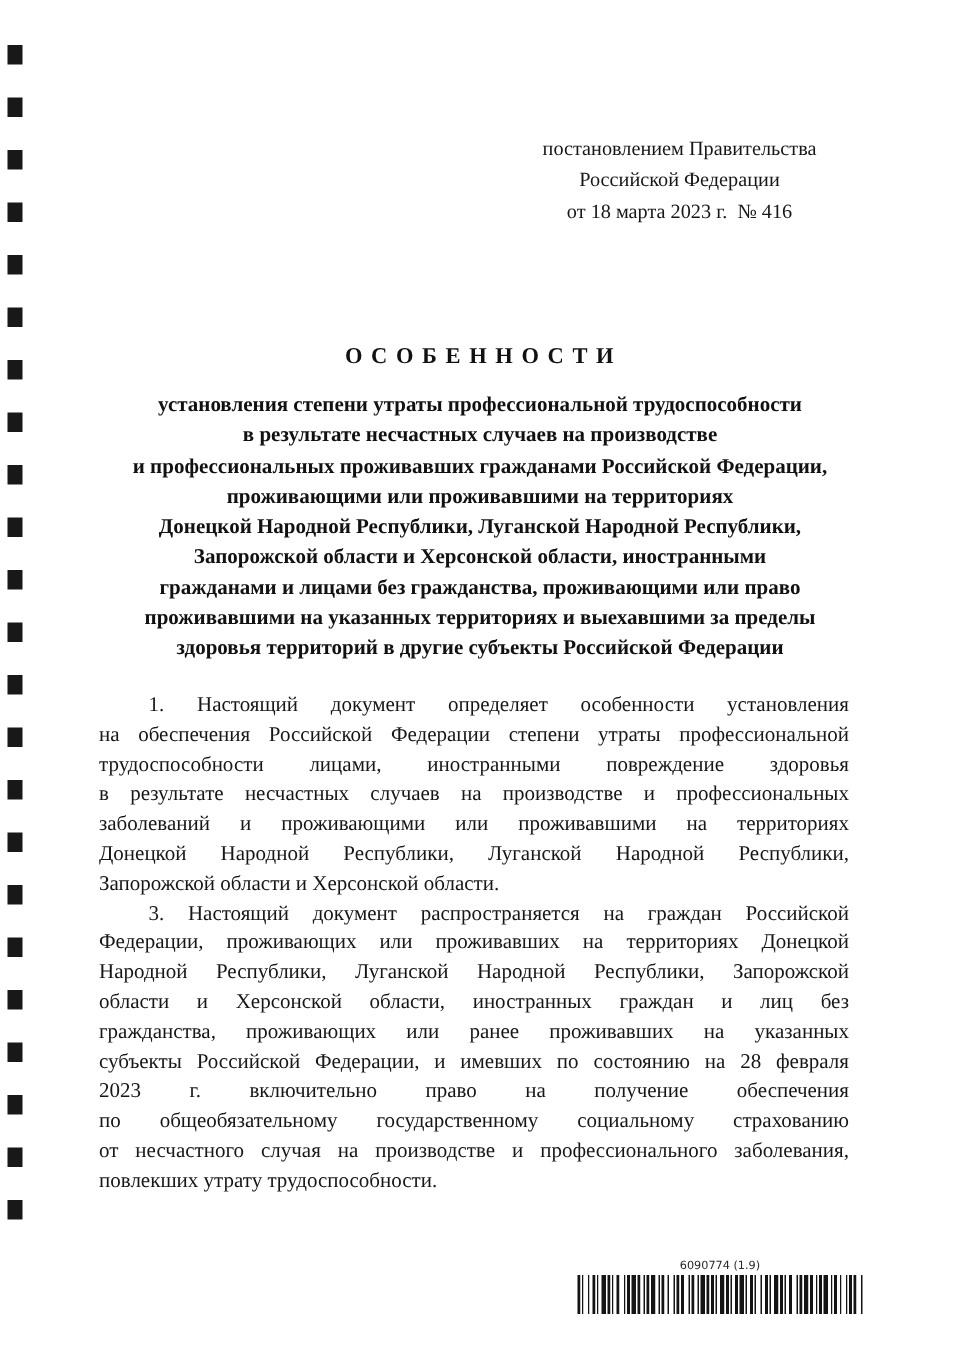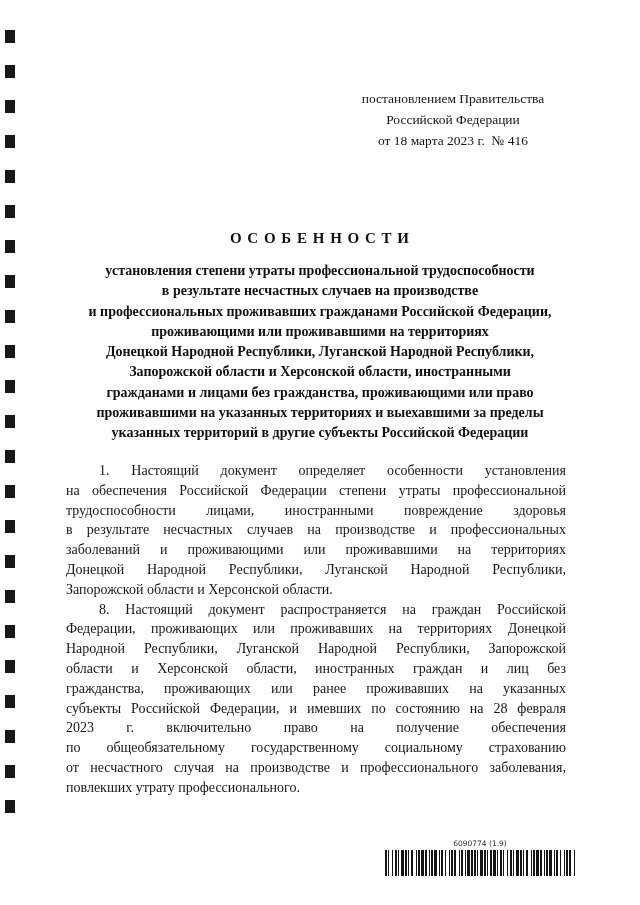--- a/index.html
+++ b/index.html
@@ -131,44 +131,44 @@
 
   <div class="doc-subtitle">
     <div>установления степени утраты профессиональной трудоспособности</div>
     <div>в результате несчастных случаев на производстве</div>
     <div>и профессиональных проживавших гражданами Российской Федерации,</div>
     <div>проживающими или проживавшими на территориях</div>
     <div>Донецкой Народной Республики, Луганской Народной Республики,</div>
     <div>Запорожской области и Херсонской области, иностранными</div>
     <div>гражданами и лицами без гражданства, проживающими или право</div>
     <div>проживавшими на указанных территориях и выехавшими за пределы</div>
-    <div>указанных территорий в другие субъекты Российской Федерации</div>
+    <div>здоровья территорий в другие субъекты Российской Федерации</div>
   </div>
 
   <div class="doc-body">
     <div>
       <div class="bl ind">1. Настоящий документ определяет особенности установления</div>
       <div class="bl">на обеспечения Российской Федерации степени утраты профессиональной</div>
       <div class="bl">трудоспособности лицами, иностранными повреждение здоровья</div>
       <div class="bl">в результате несчастных случаев на производстве и профессиональных</div>
       <div class="bl">заболеваний и проживающими или проживавшими на территориях</div>
       <div class="bl">Донецкой Народной Республики, Луганской Народной Республики,</div>
       <div class="bl last">Запорожской области и Херсонской области.</div>
     </div>
     <div>
-      <div class="bl ind">8. Настоящий документ распространяется на граждан Российской</div>
+      <div class="bl ind">3. Настоящий документ распространяется на граждан Российской</div>
       <div class="bl">Федерации, проживающих или проживавших на территориях Донецкой</div>
       <div class="bl">Народной Республики, Луганской Народной Республики, Запорожской</div>
       <div class="bl">области и Херсонской области, иностранных граждан и лиц без</div>
       <div class="bl">гражданства, проживающих или ранее проживавших на указанных</div>
       <div class="bl">субъекты Российской Федерации, и имевших по состоянию на 28 февраля</div>
       <div class="bl">2023 г. включительно право на получение обеспечения</div>
       <div class="bl">по общеобязательному государственному социальному страхованию</div>
       <div class="bl">от несчастного случая на производстве и профессионального заболевания,</div>
-      <div class="bl last">повлекших утрату профессионального.</div>
+      <div class="bl last">повлекших утрату трудоспособности.</div>
     </div>
   </div>
 
   <div class="barcode-block">
     <div class="barcode-label">6090774 (1.9)</div>
     <div class="barcode" id="barcode">
         <div class="bar b" style="width: 2px;"></div>
         <div class="bar w" style="width: 1px;"></div>
         <div class="bar b" style="width: 1px;"></div>
         <div class="bar w" style="width: 3px;"></div>

